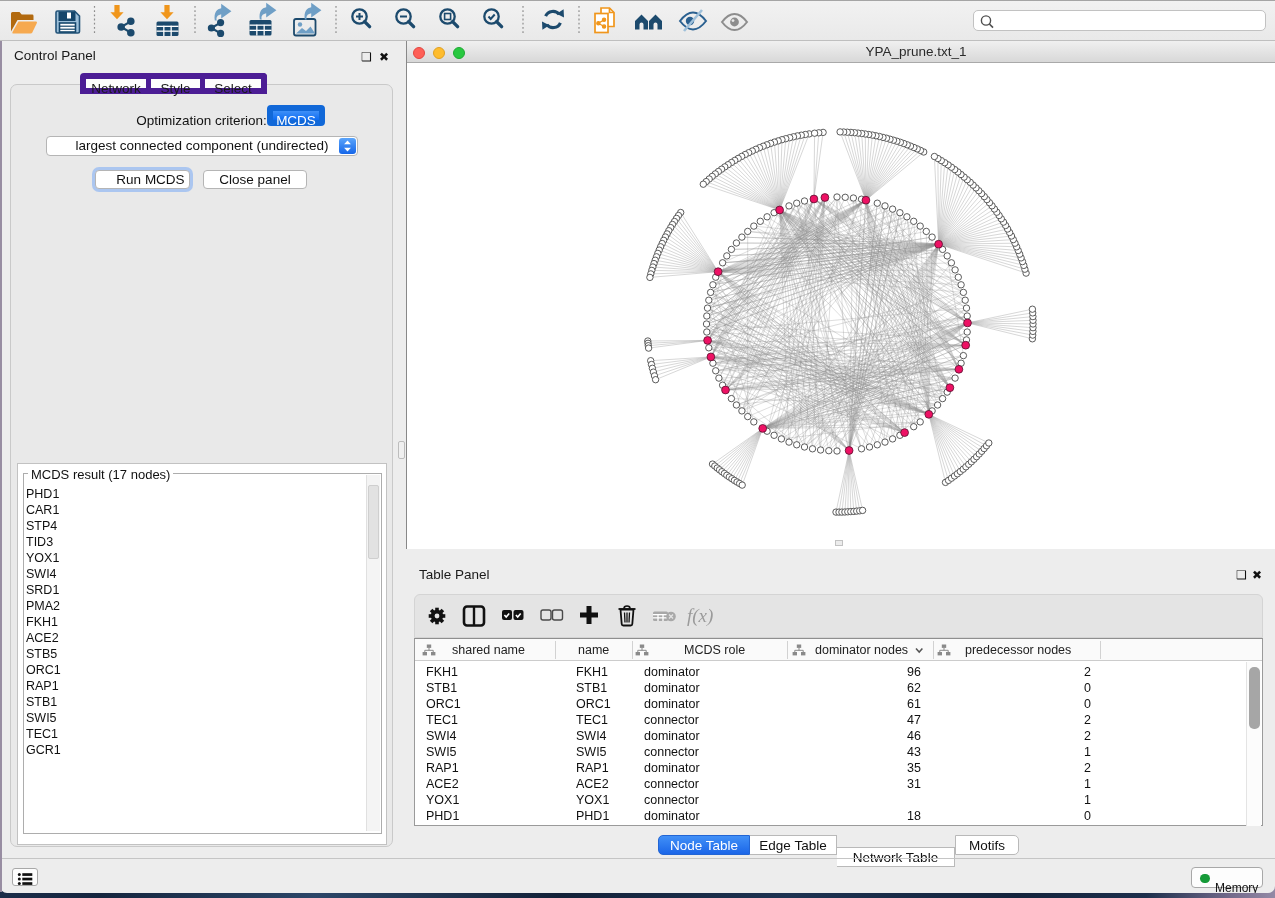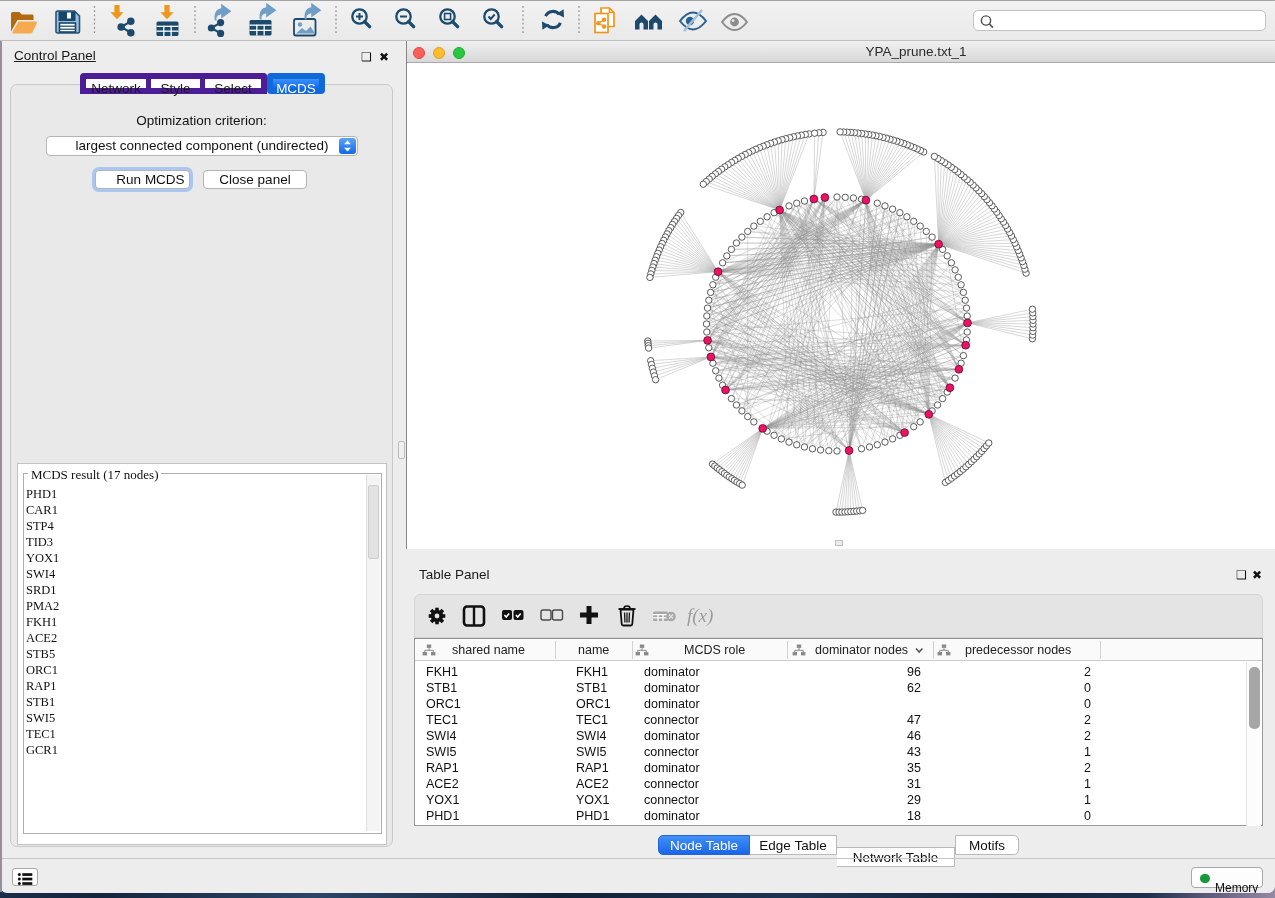--- a/index.html
+++ b/index.html
@@ -11,41 +11,41 @@
 
 #desk { position:absolute; left:0; top:0; width:1275px; height:898px;
   background:linear-gradient(100deg,#24395a 0%,#15253e 18%,#2c4668 33%,#132138 50%,#1e3352 66%,#14233c 82%,#1d2f4c 91%,#756b8c 97%,#948aa6 100%); }
 #lstrip { position:absolute; left:0; top:41px; width:2px; height:851px; background:#988da2; }
 
 #toolbar { position:absolute; left:0; top:0; width:1275px; height:41px;
   background:linear-gradient(#f2f2f2,#e9e9e9); border-bottom:1px solid #bfbfbf; }
 #searchbox { position:absolute; left:973px; top:10px; width:293px; height:21px;
   background:#fff; border:1px solid #c2c2c2; border-radius:5px; }
 
-#cpTitle { position:absolute; left:14px; top:48px; font-size:13.5px; color:#1a1a1a;text-decoration:underline; }
+#cpTitle { position:absolute; left:14px; top:48px; font-size:13.5px; color:#1a1a1a; }
 .winbtn { position:absolute; top:50px; font-size:12px; color:#111; }
 #cpPane { position:absolute; left:10px; top:84px; width:383px; height:763px;
   background:#e9e9e9; border:1px solid #c9c9c9; border-radius:7px; }
 .tab { position:absolute; top:73px; height:21px; background:#fdfdfd;
   border:6px solid #4c1d95; font-size:13.5px; color:#1a1a1a; text-align:center;
   line-height:20px; }
-#tabMCDS { background:linear-gradient(#3f90f8,#0d6cf2); color:#fff; border-color:#1168d8; border-radius:4px; }
+#tabMCDS { background:linear-gradient(#3f90f8,#0d6cf2); color:#fff; border-color:#1168d8; border-radius:4px;margin-top:32px; }
 #optLabel { position:absolute; left:10px; top:113px; width:383px; text-align:center;
   font-size:13.5px; color:#111; }
 #ddl { position:absolute; left:46px; top:136px; width:312px; height:20px; background:#fff;
   border:1px solid #b5b5b5; border-radius:4px; font-size:13.5px; color:#111;
   text-align:center; line-height:18px; }
 #ddlStep { position:absolute; right:1px; top:1px; width:17px; height:16px;
   background:linear-gradient(#5ba5fb,#1566e9); border-radius:3px; }
 .btn { position:absolute; top:170px; height:19px; background:#fff; border:1px solid #b5b5b5;
   border-radius:4px; font-size:13.5px; color:#111; text-align:center; line-height:17px; }
 #btnRun { left:95px; width:95px; box-shadow:0 0 0 3px rgba(120,170,245,0.55);padding-left:16px; }
 #btnClose { left:203px; width:104px; }
 #mcdsBox { position:absolute; left:17px; top:463px; width:370px; height:382px;
-  background:#fff; border:1px solid #c2c2c2;font-family:Liberation Serif, serif; }
+  background:#fff; border:1px solid #c2c2c2; }
 #mcdsField { position:absolute; left:5px; top:9px; width:359px; height:361px;
   border:1px solid #adadad; }
 #mcdsLegend { position:absolute; left:4px; top:-7px; background:#fff; padding:0 3px;
   font-size:13px; color:#111; }
 #mcdsList { position:absolute; left:0; top:12px; font-size:12.5px; color:#111;
   line-height:16px; padding-left:2px; }
 #mcdsScroll { position:absolute; right:1px; top:1px; width:14px; height:356px;
   background:#f4f4f4; border-left:1px solid #e0e0e0; }
 #mcdsThumb { position:absolute; left:1px; top:10px; width:11px; height:74px;
   background:#e2e2e2; border:1px solid #cfcfcf; border-radius:2px; }
@@ -1200,20 +1200,21 @@
         <span class="c1">STB1</span>
         <span class="c2">STB1</span>
         <span class="c3">dominator</span>
         <span class="c4">62</span>
         <span class="c5">0</span>
       </div>
       <div class="row" style="top:58px">
         <span class="c1">ORC1</span>
         <span class="c2">ORC1</span>
         <span class="c3">dominator</span>
+        <span class="c4">61</span>
         <span class="c5">0</span>
       </div>
       <div class="row" style="top:74px">
         <span class="c1">TEC1</span>
         <span class="c2">TEC1</span>
         <span class="c3">connector</span>
         <span class="c4">47</span>
         <span class="c5">2</span>
       </div>
       <div class="row" style="top:90px">
@@ -1241,21 +1242,20 @@
         <span class="c1">ACE2</span>
         <span class="c2">ACE2</span>
         <span class="c3">connector</span>
         <span class="c4">31</span>
         <span class="c5">1</span>
       </div>
       <div class="row" style="top:154px">
         <span class="c1">YOX1</span>
         <span class="c2">YOX1</span>
         <span class="c3">connector</span>
-        <span class="c4">29</span>
         <span class="c5">1</span>
       </div>
       <div class="row" style="top:170px">
         <span class="c1">PHD1</span>
         <span class="c2">PHD1</span>
         <span class="c3">dominator</span>
         <span class="c4">18</span>
         <span class="c5">0</span>
       </div>
     <div id="tscroll">

